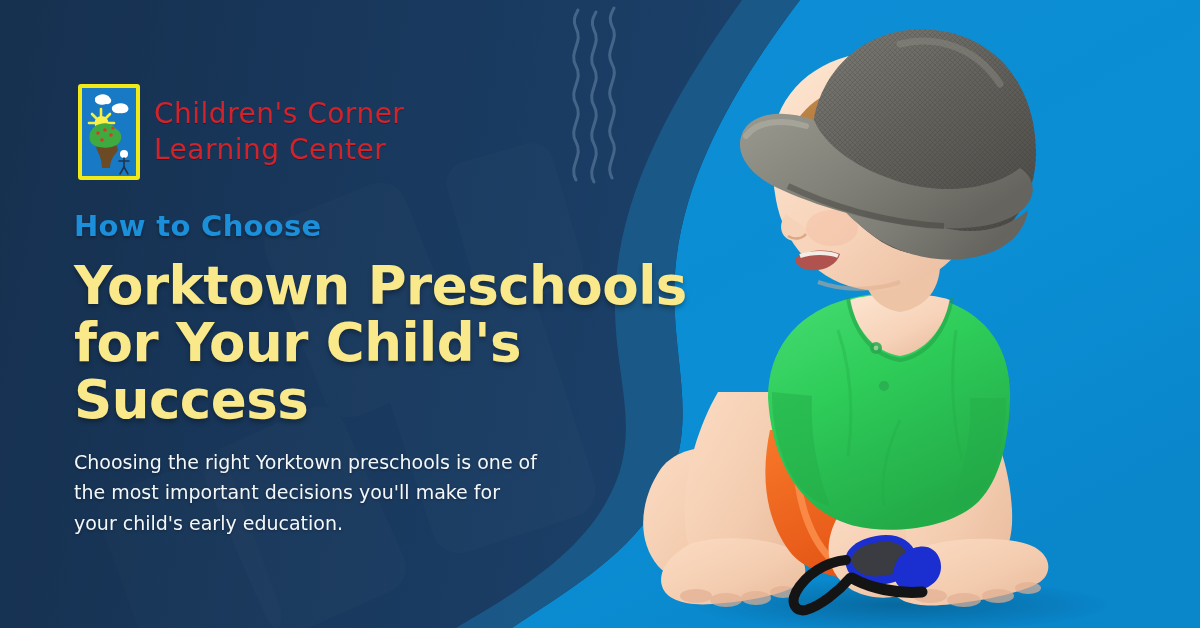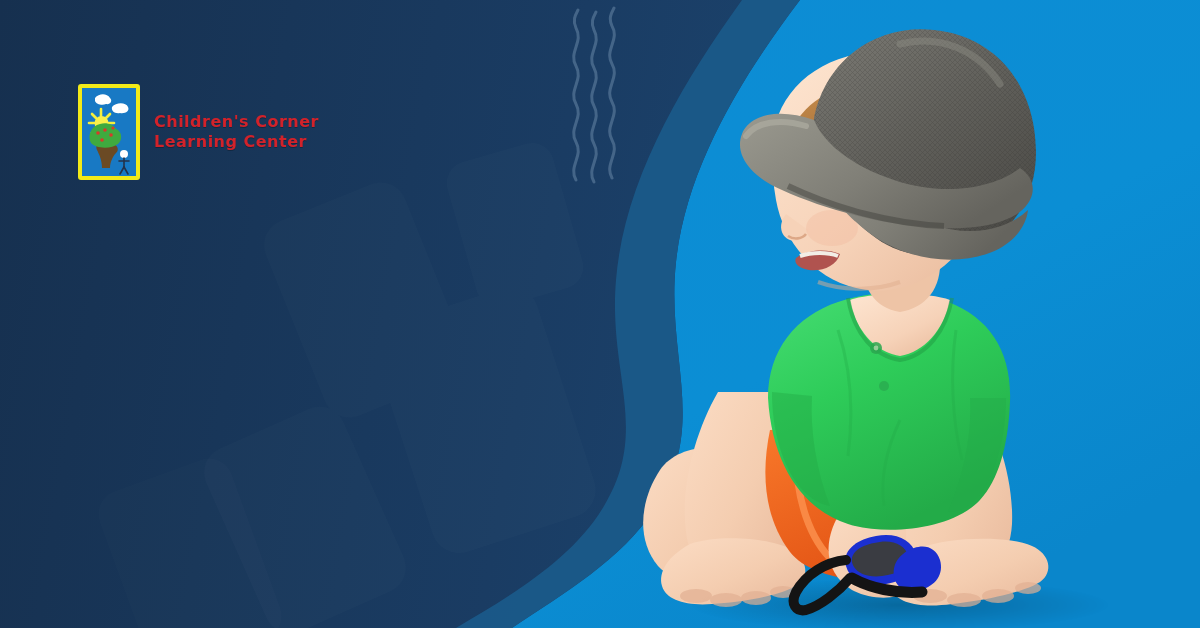--- a/index.html
+++ b/index.html
@@ -37,22 +37,22 @@
     border:4px solid #f2ea18;
     background:#1879c4;
     border-radius:3px;
     position:relative;
     flex:0 0 auto;
     overflow:hidden;
   }
   .logo-words {
     color:#d2222a;
     font-family:"DejaVu Sans", sans-serif;
-    font-weight:700;
-    font-size:16px;
+    font-weight:400;
+    font-size:28px;
     line-height:1.28;
     letter-spacing:.5px;
     white-space:pre-line;
     text-shadow:0 1px 0 rgba(0,0,0,.25);
   }
 
   
   .copy { position:absolute; left:74px; top:212px; width:630px; }
   .eyebrow {
     color:#1b8fd9;
@@ -390,14 +390,19 @@
           <path d="M37,73 L47,73"></path>
           <path d="M42,79 L38,86"></path>
           <path d="M42,79 L46,86"></path>
         </g>
       </svg>
     </div>
     <div class="logo-words">Children's Corner
 Learning Center</div>
   </div>
 
+  <div class="copy">
+    <div class="eyebrow">How to Choose</div>
+    <h1 class="headline">Yorktown Preschools for Your Child's Success</h1>
+    <p class="subcopy">Choosing the right Yorktown preschools is one of the most important decisions you'll make for your child's early education.</p>
+  </div>
 
 </div>
 
 </body></html>

